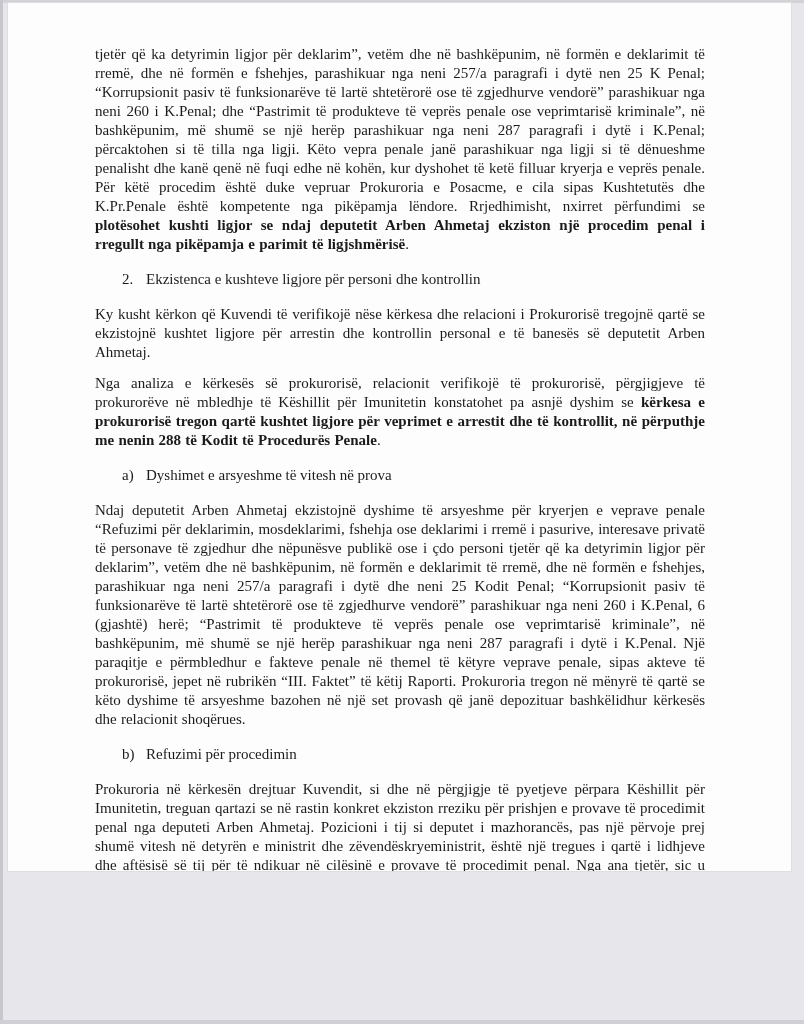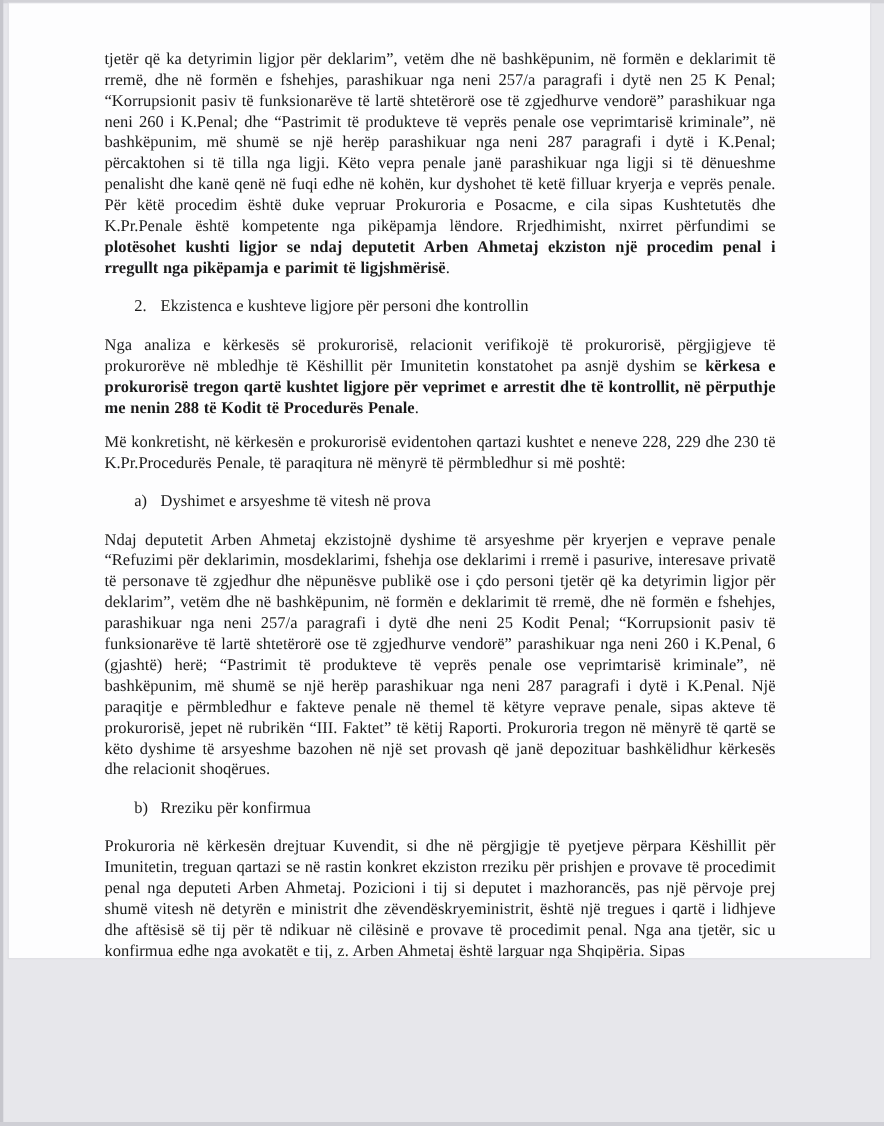--- a/index.html
+++ b/index.html
@@ -86,29 +86,29 @@
 <div class="edge-left"></div>
 <div class="edge-bottom"></div>
 
 <div class="paper">
   <div class="content" id="doc-blocks">
       <p class="paragraph"><span>tjetër që ka detyrimin ligjor për deklarim”, vetëm dhe në bashkëpunim, në formën e deklarimit të rremë, dhe në formën e fshehjes, parashikuar nga neni 257/a paragrafi i dytë nen 25 K Penal; “Korrupsionit pasiv të funksionarëve të lartë shtetërorë ose të zgjedhurve vendorë” parashikuar nga neni 260 i K.Penal; dhe “Pastrimit të produkteve të veprës penale ose veprimtarisë kriminale”, në bashkëpunim, më shumë se një herëp parashikuar nga neni 287 paragrafi i dytë i K.Penal; përcaktohen si të tilla nga ligji. Këto vepra penale janë parashikuar nga ligji si të dënueshme penalisht dhe kanë qenë në fuqi edhe në kohën, kur dyshohet të ketë filluar kryerja e veprës penale. Për këtë procedim është duke vepruar Prokuroria e Posacme, e cila sipas Kushtetutës dhe K.Pr.Penale është kompetente nga pikëpamja lëndore. Rrjedhimisht, nxirret përfundimi se </span><strong>plotësohet kushti ligjor se ndaj deputetit Arben Ahmetaj ekziston një procedim penal i rregullt nga pikëpamja e parimit të ligjshmërisë</strong><span>.</span></p>
       <div class="list-item">
         <span class="marker">2.</span>
         <span class="item-text"><span>Ekzistenca e kushteve ligjore për personi dhe kontrollin</span></span>
       </div>
+      <p class="paragraph"><span>Ky kusht kërkon që Kuvendi të verifikojë nëse kërkesa dhe relacioni i Prokurorisë tregojnë qartë se ekzistojnë kushtet ligjore për arrestin dhe kontrollin personal e të banesës së deputetit Arben Ahmetaj.</span></p>
       <p class="paragraph"><span>Nga analiza e kërkesës së prokurorisë, relacionit verifikojë të prokurorisë, përgjigjeve të prokurorëve në mbledhje të Këshillit për Imunitetin konstatohet pa asnjë dyshim se </span><strong>kërkesa e prokurorisë tregon qartë kushtet ligjore për veprimet e arrestit dhe të kontrollit, në përputhje me nenin 288 të Kodit të Procedurës Penale</strong><span>.</span></p>
-      <p class="paragraph"><span>Më konkretisht, në kërkesën e prokurorisë evidentohen qartazi kushtet e neneve 228, 229 dhe 230 të K.Pr.Procedurës Penale, të paraqitura në mënyrë të përmbledhur si më poshtë:</span></p>
       <div class="list-item">
         <span class="marker">a)</span>
         <span class="item-text"><span>Dyshimet e arsyeshme të vitesh në prova</span></span>
       </div>
       <p class="paragraph"><span>Ndaj deputetit Arben Ahmetaj ekzistojnë dyshime të arsyeshme për kryerjen e veprave penale “Refuzimi për deklarimin, mosdeklarimi, fshehja ose deklarimi i rremë i pasurive, interesave privatë të personave të zgjedhur dhe nëpunësve publikë ose i çdo personi tjetër që ka detyrimin ligjor për deklarim”, vetëm dhe në bashkëpunim, në formën e deklarimit të rremë, dhe në formën e fshehjes, parashikuar nga neni 257/a paragrafi i dytë dhe neni 25 Kodit Penal; “Korrupsionit pasiv të funksionarëve të lartë shtetërorë ose të zgjedhurve vendorë” parashikuar nga neni 260 i K.Penal, 6 (gjashtë) herë; “Pastrimit të produkteve të veprës penale ose veprimtarisë kriminale”, në bashkëpunim, më shumë se një herëp parashikuar nga neni 287 paragrafi i dytë i K.Penal. Një paraqitje e përmbledhur e fakteve penale në themel të këtyre veprave penale, sipas akteve të prokurorisë, jepet në rubrikën “III. Faktet” të këtij Raporti. Prokuroria tregon në mënyrë të qartë se këto dyshime të arsyeshme bazohen në një set provash që janë depozituar bashkëlidhur kërkesës dhe relacionit shoqërues.</span></p>
       <div class="list-item">
         <span class="marker">b)</span>
-        <span class="item-text"><span>Rreziku për konfirmua</span></span>
+        <span class="item-text"><span>Refuzimi për procedimin</span></span>
       </div>
       <p class="paragraph"><span>Prokuroria në kërkesën drejtuar Kuvendit, si dhe në përgjigje të pyetjeve përpara Këshillit për Imunitetin, treguan qartazi se në rastin konkret ekziston rreziku për prishjen e provave të procedimit penal nga deputeti Arben Ahmetaj. Pozicioni i tij si deputet i mazhorancës, pas një përvoje prej shumë vitesh në detyrën e ministrit dhe zëvendëskryeministrit, është një tregues i qartë i lidhjeve dhe aftësisë së tij për të ndikuar në cilësinë e provave të procedimit penal. Nga ana tjetër, sic u konfirmua edhe nga avokatët e tij, z. Arben Ahmetaj është larguar nga Shqipëria. Sipas</span></p>
     </div>
   <div class="footer">
     <span>16 | F a q e</span>
   </div>
 </div>
 
 </body></html>

